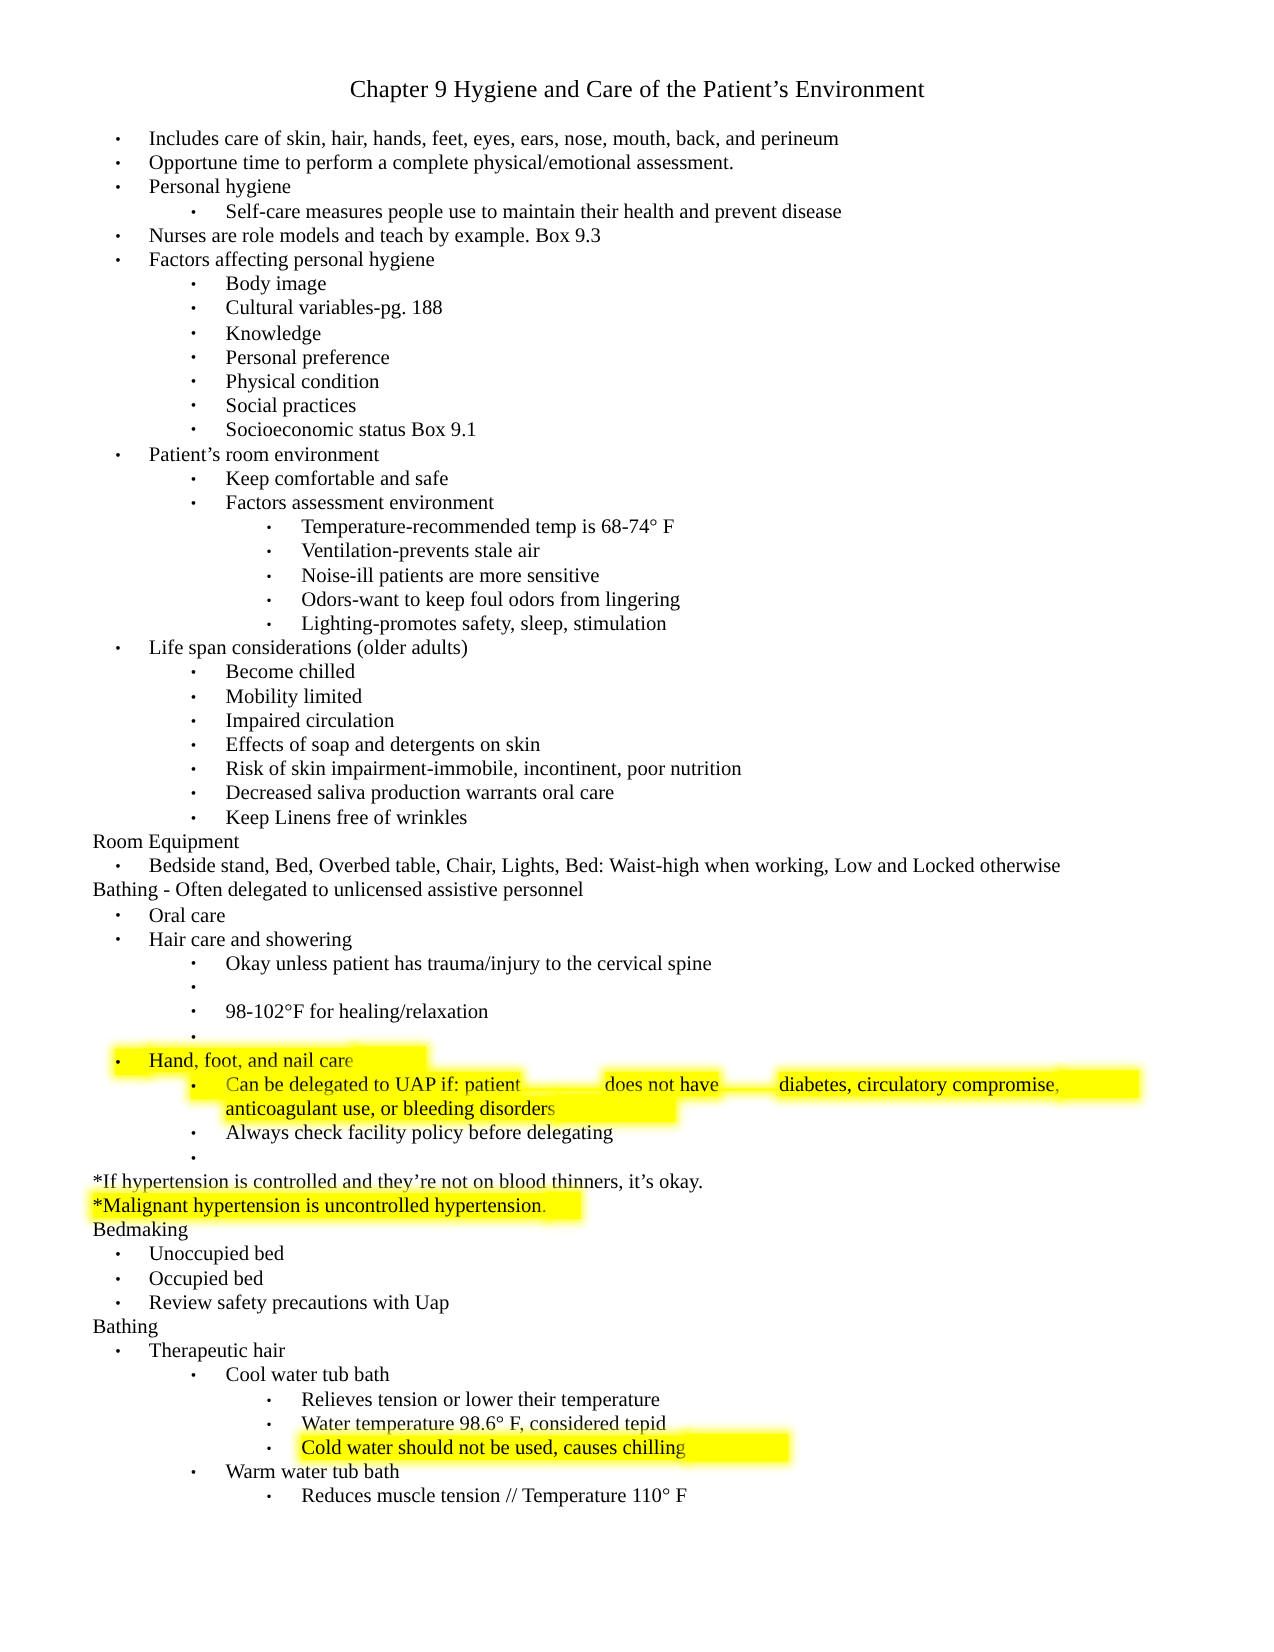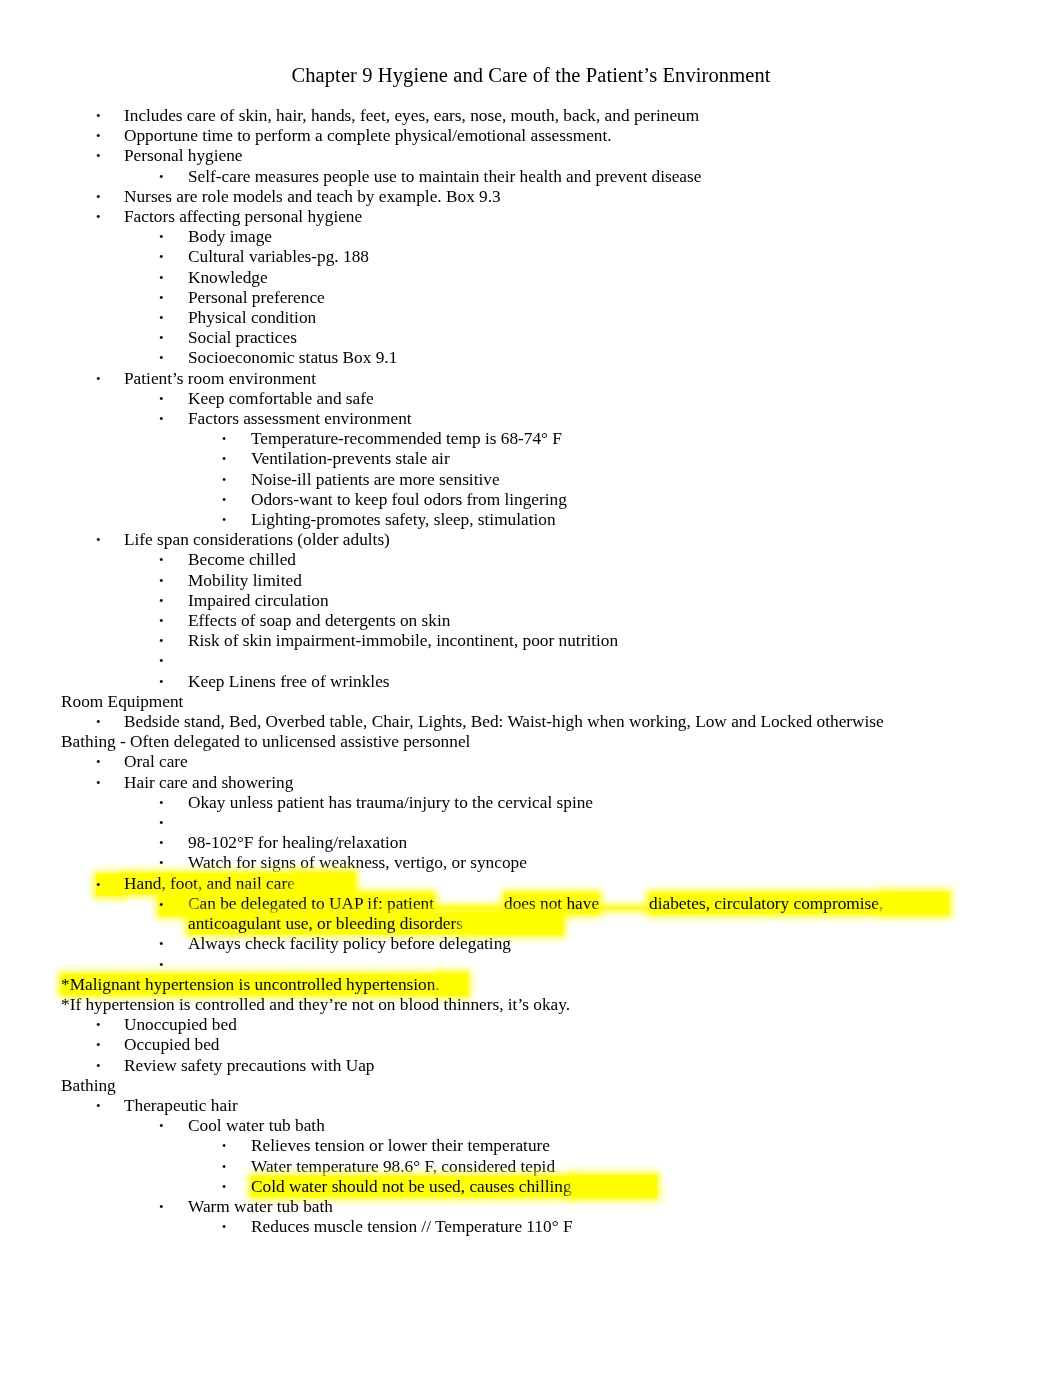--- a/index.html
+++ b/index.html
@@ -40,21 +40,21 @@
   
   .line {
     position: relative;
     font-size: 17.3px;
     line-height: 20.2px;
     min-height: 20.2px;
     white-space: pre-wrap;
   }
   
   .lvl0 {
-    margin-left: 0px;
+    margin-left: 16px;
     padding-left: 0px;
   }
   
   .bulleted {
     padding-left: 0;
   }
   .lvl1 { margin-left: 35px;  padding-left: 28px; }
   .lvl2 { margin-left: 98px;  padding-left: 29px; }
   .lvl3 { margin-left: 161px; padding-left: 29px; }
 
@@ -164,57 +164,58 @@
     <div class="line bulleted lvl2"><span class="bullet">•</span><span class="txt">Become chilled</span></div>
 
     <div class="line bulleted lvl2"><span class="bullet">•</span><span class="txt">Mobility limited</span></div>
 
     <div class="line bulleted lvl2"><span class="bullet">•</span><span class="txt">Impaired circulation</span></div>
 
     <div class="line bulleted lvl2"><span class="bullet">•</span><span class="txt">Effects of soap and detergents on skin</span></div>
 
     <div class="line bulleted lvl2"><span class="bullet">•</span><span class="txt">Risk of skin impairment-immobile, incontinent, poor nutrition</span></div>
 
+    <div class="line bulleted lvl2"><span class="bullet">•</span><span class="txt">Decreased saliva production warrants oral care</span></div>
+
+    <div class="line bulleted lvl2"><span class="bullet">•</span><span class="txt">Keep Linens free of wrinkles</span></div>
+
+    <div class="line lvl0">Room Equipment</div>
+
+    <div class="line bulleted lvl1"><span class="bullet">•</span><span class="txt">Bedside stand, Bed, Overbed table, Chair, Lights, Bed: Waist-high when working, Low and Locked otherwise</span></div>
+
+    <div class="line lvl0">Bathing - Often delegated to unlicensed assistive personnel</div>
+
+    <div class="line bulleted lvl1"><span class="bullet">•</span><span class="txt">Oral care</span></div>
+
+    <div class="line bulleted lvl1"><span class="bullet">•</span><span class="txt">Hair care and showering</span></div>
+
+    <div class="line bulleted lvl2"><span class="bullet">•</span><span class="txt">Okay unless patient has trauma/injury to the cervical spine</span></div>
+
     <div class="line bulleted lvl2"><span class="bullet">•</span></div>
 
-    <div class="line bulleted lvl2"><span class="bullet">•</span><span class="txt">Keep Linens free of wrinkles</span></div>
-
-    <div class="line lvl0">Room Equipment</div>
-
-    <div class="line bulleted lvl1"><span class="bullet">•</span><span class="txt">Bedside stand, Bed, Overbed table, Chair, Lights, Bed: Waist-high when working, Low and Locked otherwise</span></div>
-
-    <div class="line lvl0">Bathing - Often delegated to unlicensed assistive personnel</div>
-
-    <div class="line bulleted lvl1"><span class="bullet">•</span><span class="txt">Oral care</span></div>
-
-    <div class="line bulleted lvl1"><span class="bullet">•</span><span class="txt">Hair care and showering</span></div>
-
-    <div class="line bulleted lvl2"><span class="bullet">•</span><span class="txt">Okay unless patient has trauma/injury to the cervical spine</span></div>
+    <div class="line bulleted lvl2"><span class="bullet">•</span><span class="txt">98-102°F for healing/relaxation</span></div>
 
     <div class="line bulleted lvl2"><span class="bullet">•</span></div>
 
-    <div class="line bulleted lvl2"><span class="bullet">•</span><span class="txt">98-102°F for healing/relaxation</span></div>
-
-    <div class="line bulleted lvl2"><span class="bullet">•</span><span class="txt">Watch for signs of weakness, vertigo, or syncope</span></div>
-
     <div class="line bulleted lvl1"><span class="bullet hl">•</span><span class="txt hl hl-run run-60">Hand, foot, and nail care</span></div>
 
     <div class="line bulleted lvl2"><span class="bullet hl">•</span><span class="txt hl">Can be delegated to UAP if: patient</span><span class="tabgap hl"></span><span class="txt hl">does not have</span><span class="tabgap-sm hl"></span><span class="txt hl hl-run run-66">diabetes, circulatory compromise,</span></div>
 
     <div class="line lvl2" style="padding-left:29px;"><span class="txt hl hl-run run-100">anticoagulant use, or bleeding disorders</span></div>
 
     <div class="line bulleted lvl2"><span class="bullet">•</span><span class="txt">Always check facility policy before delegating</span></div>
 
     <div class="line bulleted lvl2"><span class="bullet">•</span></div>
 
 
+    <div class="line lvl0">*If hypertension is controlled and they’re not on blood thinners, it’s okay.</div>
+
     <div class="line lvl0"><span class="txt hl hl-run run-28">*Malignant hypertension is uncontrolled hypertension.</span></div>
 
-    <div class="line lvl0">*If hypertension is controlled and they’re not on blood thinners, it’s okay.</div>
-
+    <div class="line lvl0">Bedmaking</div>
 
     <div class="line bulleted lvl1"><span class="bullet">•</span><span class="txt">Unoccupied bed</span></div>
 
     <div class="line bulleted lvl1"><span class="bullet">•</span><span class="txt">Occupied bed</span></div>
 
     <div class="line bulleted lvl1"><span class="bullet">•</span><span class="txt">Review safety precautions with Uap</span></div>
 
     <div class="line lvl0">Bathing</div>
 
     <div class="line bulleted lvl1"><span class="bullet">•</span><span class="txt">Therapeutic hair</span></div>

